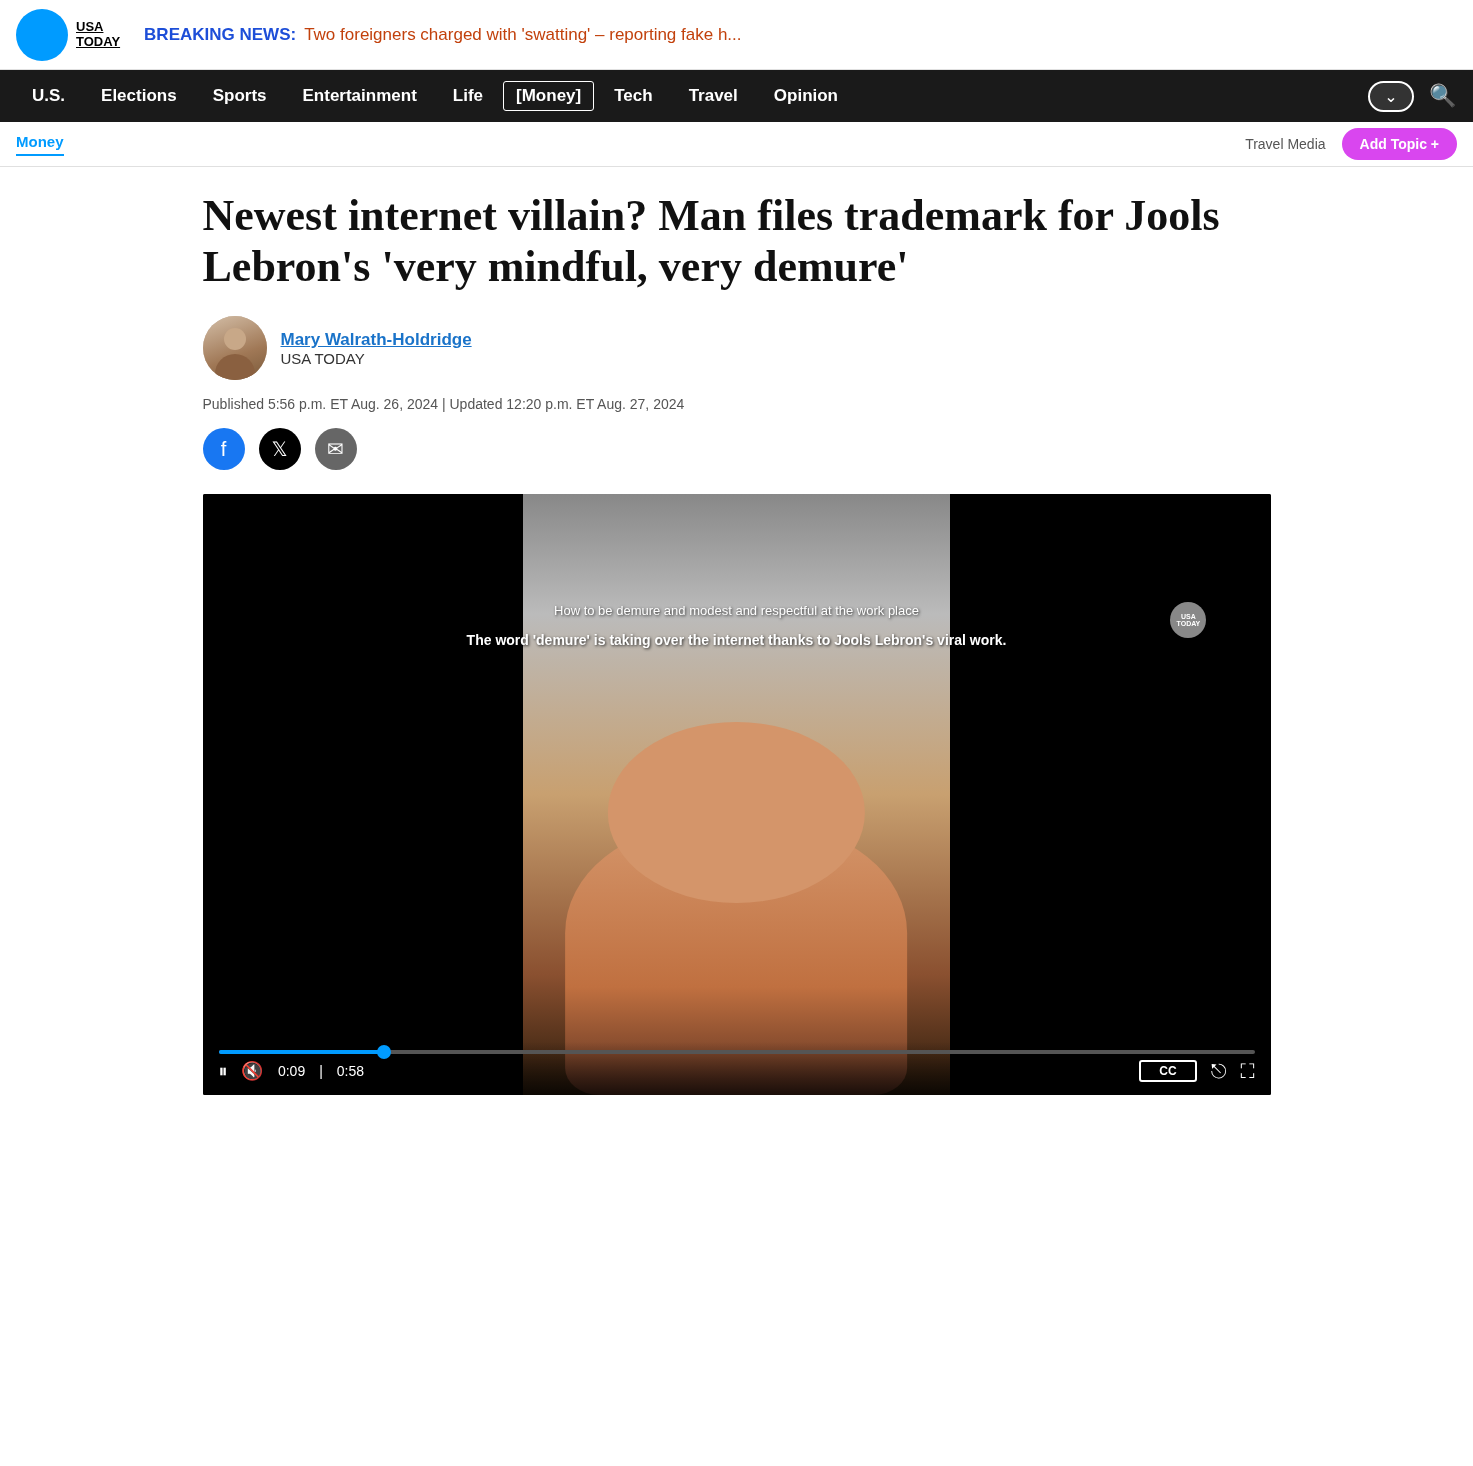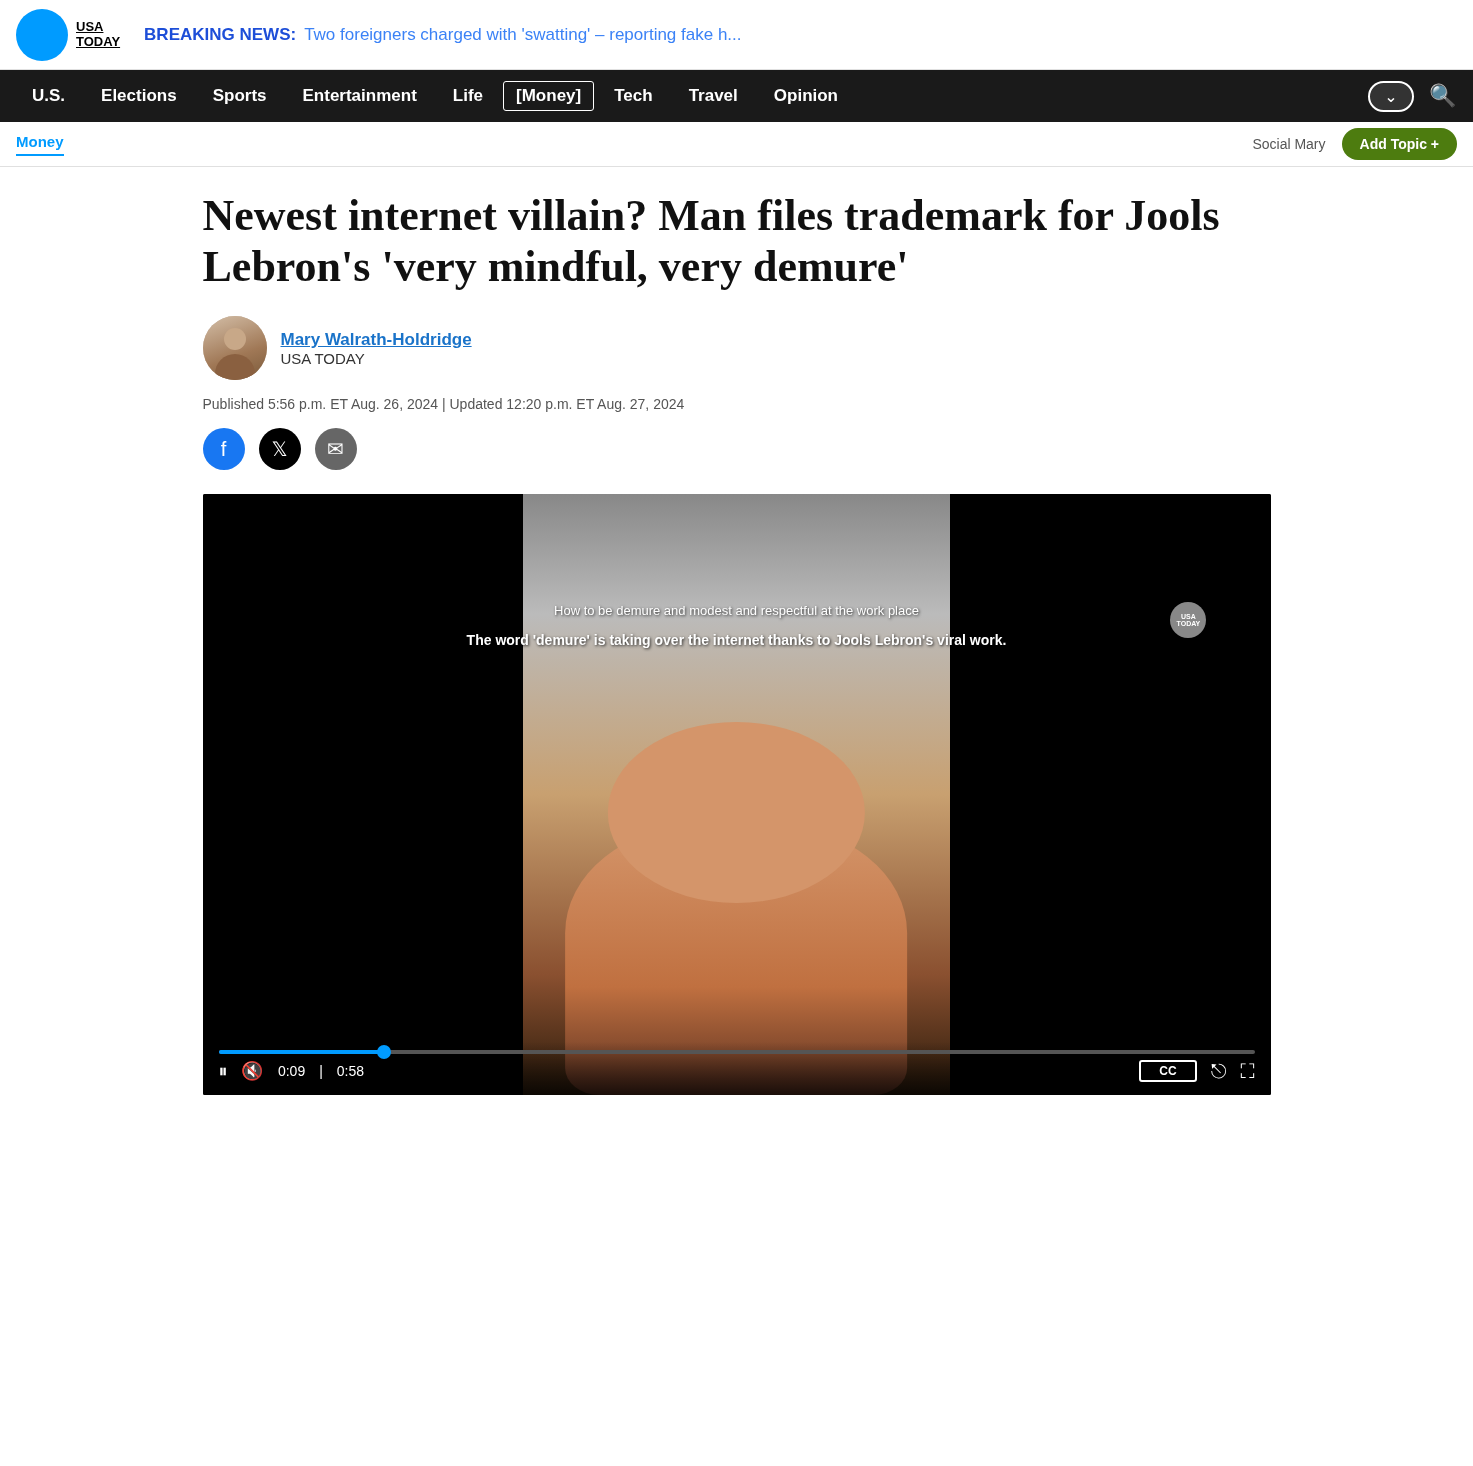--- a/index.html
+++ b/index.html
@@ -42,21 +42,21 @@
       overflow: hidden;
     }
     .breaking-label {
       color: #1d4ed8;
       font-weight: 900;
       font-size: 17px;
       white-space: nowrap;
     }
     .breaking-text {
       font-size: 17px;
-      color: #3b82f6;
+      color: #c2410c;
       white-space: nowrap;
       overflow: hidden;
       text-overflow: ellipsis;
     }
 
     
     .nav-bar {
       background: #1a1a1a;
       display: flex;
       align-items: center;
@@ -120,21 +120,21 @@
       margin-left: auto;
       display: flex;
       align-items: center;
       gap: 16px;
     }
     .social-media-label {
       font-size: 14px;
       color: #555;
     }
     .add-topic-btn {
-      background: #4d7c0f;
+      background: #d946ef;
       color: #fff;
       border: none;
       border-radius: 20px;
       padding: 8px 18px;
       font-size: 14px;
       font-weight: 700;
       cursor: pointer;
       display: flex;
       align-items: center;
       gap: 6px;
@@ -410,21 +410,21 @@
   <div class="nav-spacer"></div>
   <button class="nav-more-btn">
     <span>⌄</span>
   </button>
   <span class="nav-search-btn">🔍</span>
 </nav>
 
 <div class="sub-nav">
   <a class="sub-nav-item active">Money</a>
   <div class="sub-nav-right">
-    <span class="social-media-label">Social Mary</span>
+    <span class="social-media-label">Travel Media</span>
     <button class="add-topic-btn">
       <span>Add Topic +</span>
     </button>
   </div>
 </div>
 
 <div class="article-container">
   <h1 class="article-headline">Newest internet villain? Man files trademark for Jools Lebron's 'very mindful, very demure'</h1>
 
   <div class="author-row">

